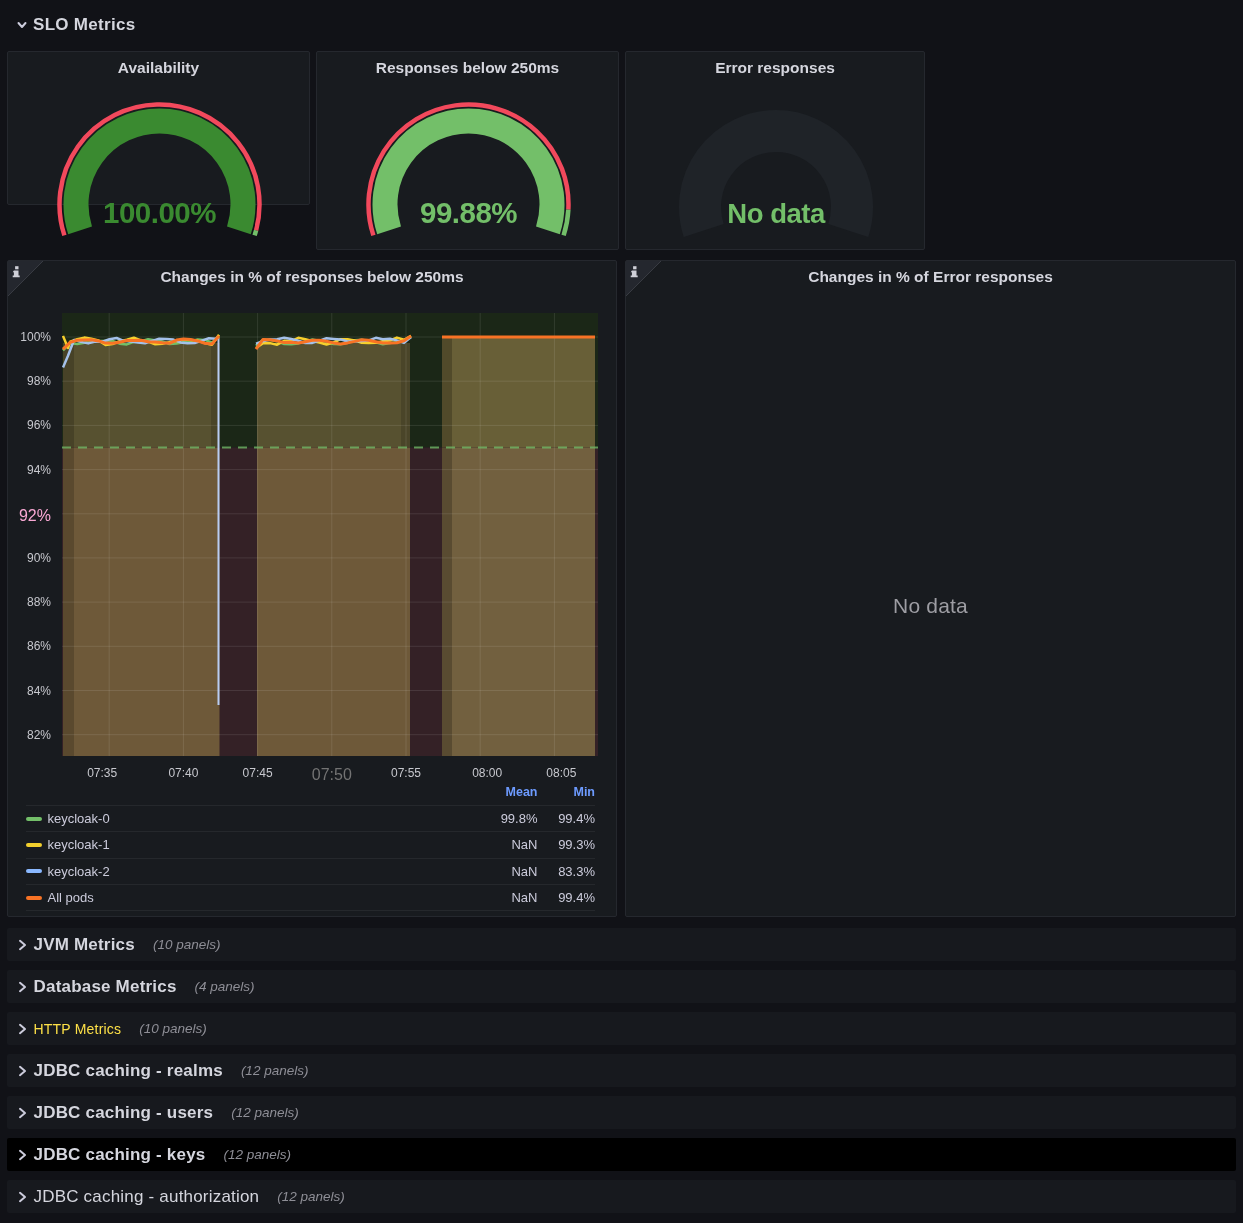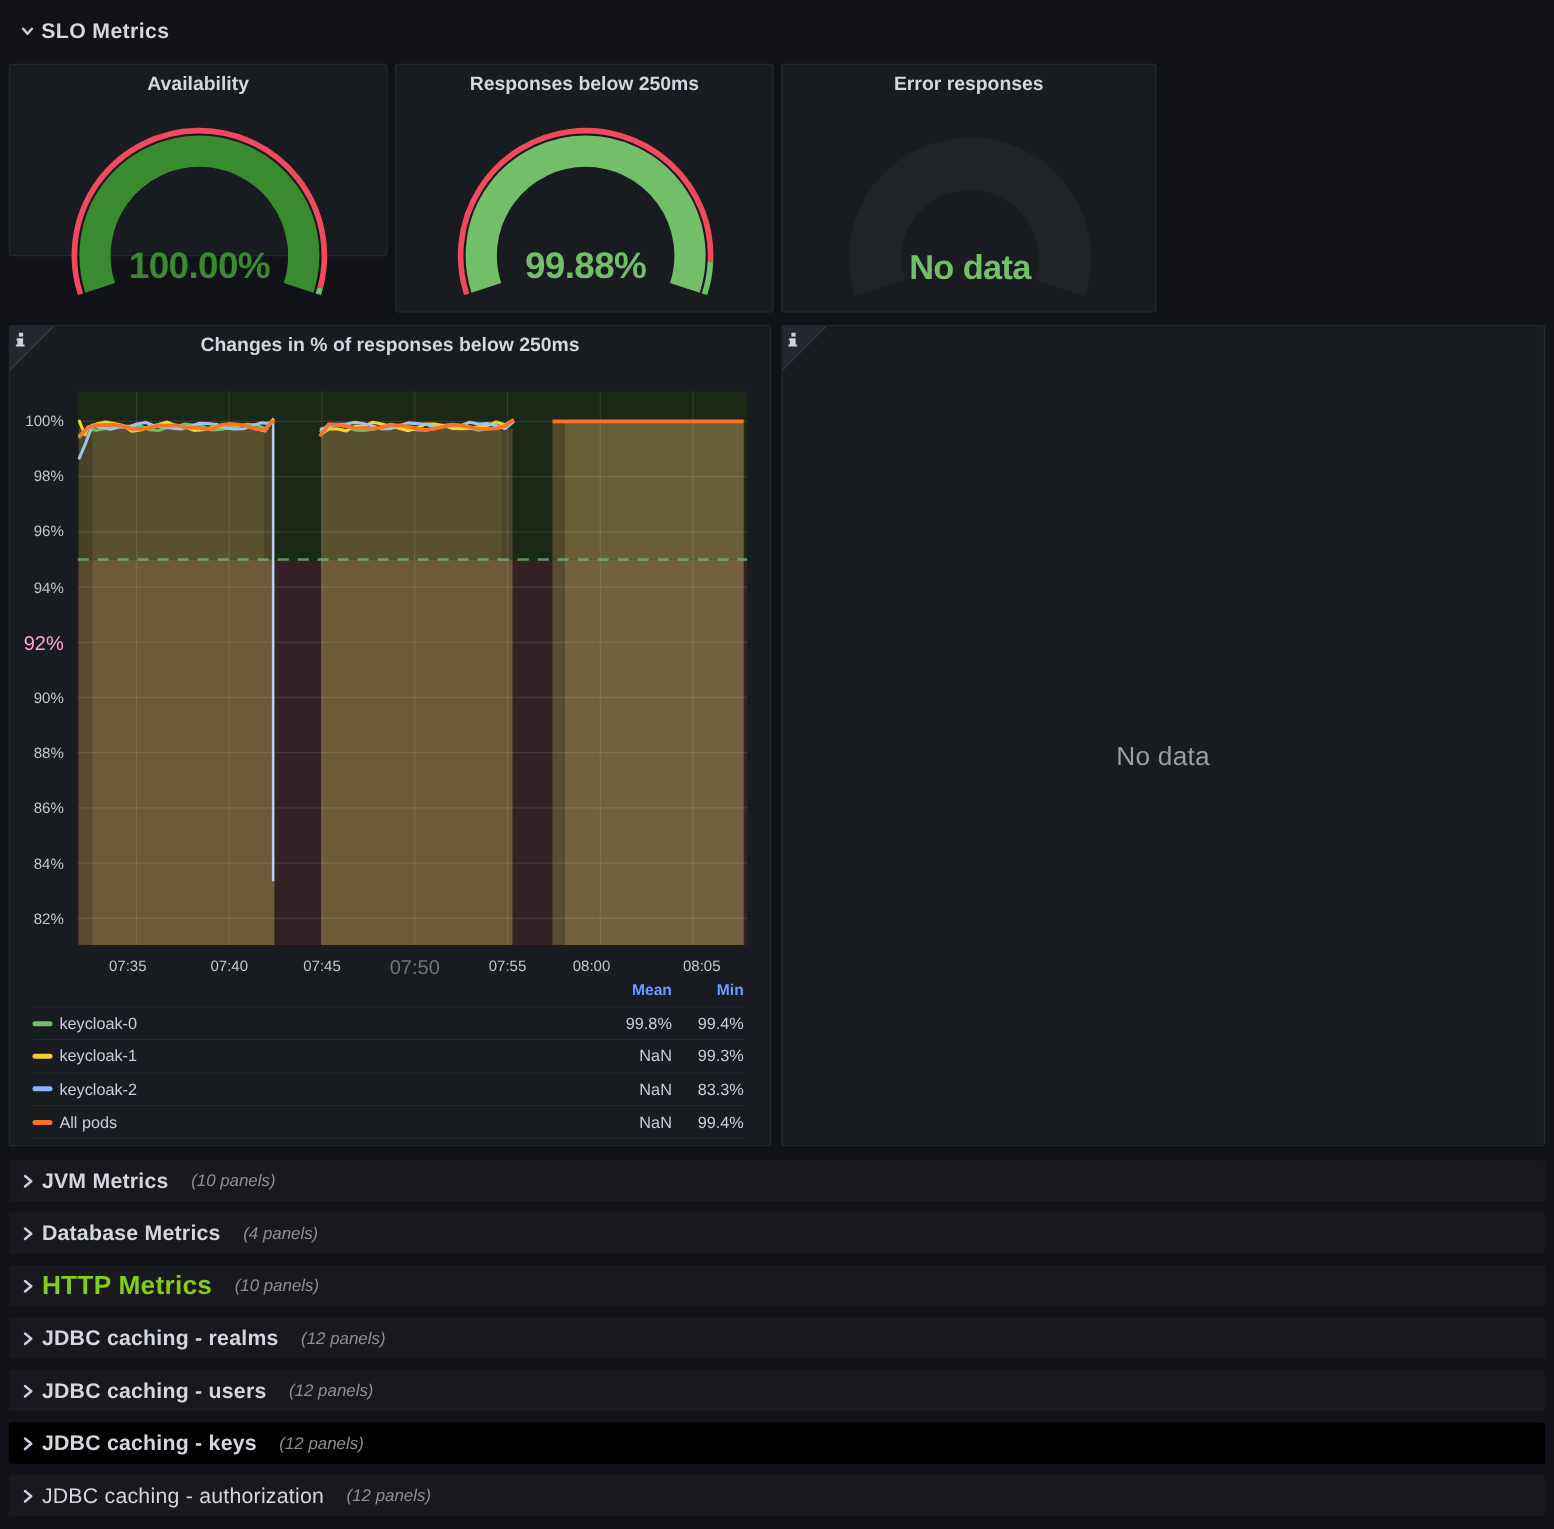--- a/index.html
+++ b/index.html
@@ -100,21 +100,21 @@
     <div style="position:absolute;right:565px;top:289.9px;font-size:12px;color:#c7c8ce">90%</div>
     <div style="position:absolute;right:565px;top:334.1px;font-size:12px;color:#c7c8ce">88%</div>
     <div style="position:absolute;right:565px;top:378.3px;font-size:12px;color:#c7c8ce">86%</div>
     <div style="position:absolute;right:565px;top:422.5px;font-size:12px;color:#c7c8ce">84%</div>
     <div style="position:absolute;right:565px;top:466.7px;font-size:12px;color:#c7c8ce">82%</div>
 <div style="position:absolute;left:79.2px;top:505px;width:44px;font-size:12px;color:#c7c8ce">07:35</div>
     <div style="position:absolute;left:153.4px;top:505px;width:44px;text-align:center;font-size:12px;color:#c7c8ce">07:40</div>
     <div style="position:absolute;left:227.6px;top:505px;width:44px;text-align:center;font-size:12px;color:#c7c8ce">07:45</div>
     <div style="position:absolute;left:301.8px;top:505px;width:44px;text-align:center;font-size:16px;color:#737373">07:50</div>
     <div style="position:absolute;left:376.0px;top:505px;width:44px;text-align:center;font-size:12px;color:#c7c8ce">07:55</div>
-    <div style="position:absolute;left:450.2px;top:505px;width:44px;text-align:left;font-size:12px;color:#c7c8ce">08:00</div>
+    <div style="position:absolute;left:450.2px;top:505px;width:44px;text-align:right;font-size:12px;color:#c7c8ce">08:00</div>
     <div style="position:absolute;left:524.4px;top:505px;width:44px;text-align:right;font-size:12px;color:#c7c8ce">08:05</div>
 <div style="position:absolute;left:17.5px;right:21px;top:524px;font-size:13px;color:#ccccdc">
       <div style="position:relative;height:20px;font-weight:700;color:#6d9bff;font-size:12.5px">
         <span style="position:absolute;right:57.5px">Mean</span>
         <span style="position:absolute;right:0">Min</span>
       </div>
       <div style="position:relative;height:26.3px;border-top:1px solid rgba(255,255,255,0.06);display:flex;align-items:center">
         <span style="display:inline-block;width:16px;height:4px;border-radius:2px;background:#73BF69;margin-right:6px"></span>
         <span>keycloak-0</span>
         <span style="position:absolute;right:57.5px;top:0;height:100%;display:flex;align-items:center">
@@ -152,20 +152,21 @@
 
 <div class="panel" style="left:625px;top:260px;width:611px;height:657px">
 <svg width="36" height="36" style="position:absolute;left:0;top:0">
       <polygon points="0,0 35,0 0,35" fill="#24272e"></polygon>
       <line x1="35" y1="0" x2="0" y2="35" stroke="#383b42" stroke-width="1"></line>
       <g fill="#cfd0d8">
         <rect x="7.1" y="5.2" width="3.4" height="3.1"></rect>
         <path d="M 5.9 9.6 h 4.6 v 5 h 1.2 v 1.6 h -7 v -1.6 h 1.2 v -3.4 h -1.2 z"></path>
       </g>
     </svg>
+<div class="ptitle">Changes in % of Error responses</div>
 <div style="position:absolute;left:0;right:0;top:333px;text-align:center;font-size:21px;letter-spacing:0.2px;color:#9d9da3">No data</div>
 </div>
 
 <div style="position:absolute;left:7px;top:928px;width:1229px;height:33px;background:#17191e;border-radius:2px;display:flex;align-items:center;padding-left:8px;box-sizing:border-box">
     <svg width="14" height="14" viewBox="0 0 14 14" style="margin:0 4.5px 0 0">
       <polyline points="5,2.8 10,7 5,11.2" fill="none" stroke="#ccccdc" stroke-width="2" stroke-linecap="round" stroke-linejoin="round"></polyline>
     </svg>
     <span style="font-size:17px;font-weight:700;letter-spacing:0.2px;color:#d5d6de">JVM Metrics</span>
     <span style="font-size:13.5px;font-style:italic;color:#8e8e96;margin-left:18px">(10 panels)</span>
   </div>
@@ -173,21 +174,21 @@
     <svg width="14" height="14" viewBox="0 0 14 14" style="margin:0 4.5px 0 0">
       <polyline points="5,2.8 10,7 5,11.2" fill="none" stroke="#ccccdc" stroke-width="2" stroke-linecap="round" stroke-linejoin="round"></polyline>
     </svg>
     <span style="font-size:17px;font-weight:700;letter-spacing:0.2px;color:#d5d6de">Database Metrics</span>
     <span style="font-size:13.5px;font-style:italic;color:#8e8e96;margin-left:18px">(4 panels)</span>
   </div>
 <div style="position:absolute;left:7px;top:1012px;width:1229px;height:33px;background:#17191e;border-radius:2px;display:flex;align-items:center;padding-left:8px;box-sizing:border-box">
     <svg width="14" height="14" viewBox="0 0 14 14" style="margin:0 4.5px 0 0">
       <polyline points="5,2.8 10,7 5,11.2" fill="none" stroke="#ccccdc" stroke-width="2" stroke-linecap="round" stroke-linejoin="round"></polyline>
     </svg>
-    <span style="font-size:21px;font-weight:700;letter-spacing:0.2px;color:#84cc16">HTTP Metrics</span>
+    <span style="font-size:14px;font-weight:400;letter-spacing:0.2px;color:#fde047">HTTP Metrics</span>
     <span style="font-size:13.5px;font-style:italic;color:#8e8e96;margin-left:18px">(10 panels)</span>
   </div>
 <div style="position:absolute;left:7px;top:1054px;width:1229px;height:33px;background:#17191e;border-radius:2px;display:flex;align-items:center;padding-left:8px;box-sizing:border-box">
     <svg width="14" height="14" viewBox="0 0 14 14" style="margin:0 4.5px 0 0">
       <polyline points="5,2.8 10,7 5,11.2" fill="none" stroke="#ccccdc" stroke-width="2" stroke-linecap="round" stroke-linejoin="round"></polyline>
     </svg>
     <span style="font-size:17px;font-weight:700;letter-spacing:0.2px;color:#d5d6de">JDBC caching - realms</span>
     <span style="font-size:13.5px;font-style:italic;color:#8e8e96;margin-left:18px">(12 panels)</span>
   </div>
 <div style="position:absolute;left:7px;top:1096px;width:1229px;height:33px;background:#17191e;border-radius:2px;display:flex;align-items:center;padding-left:8px;box-sizing:border-box">

